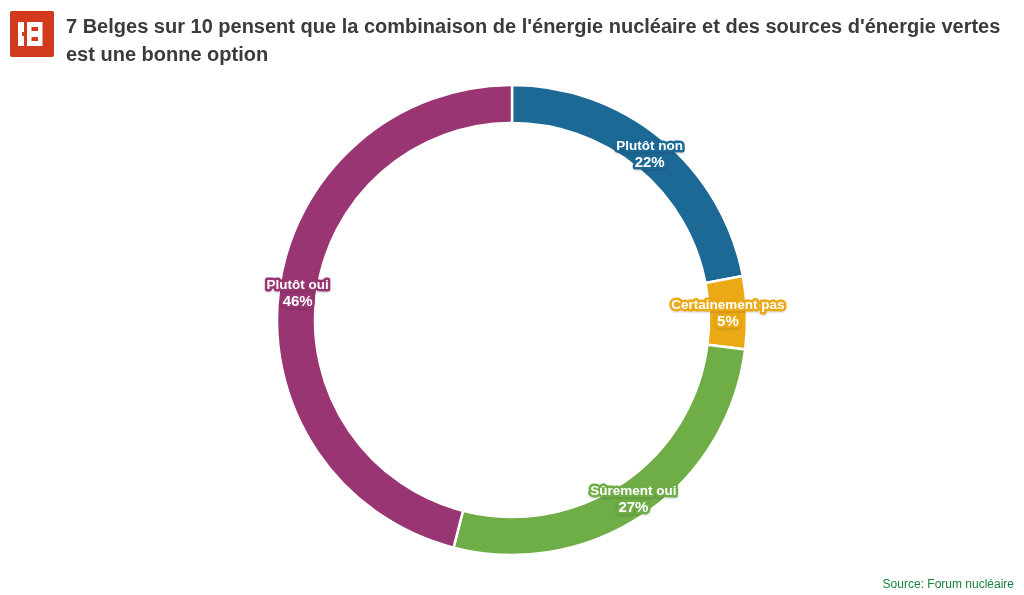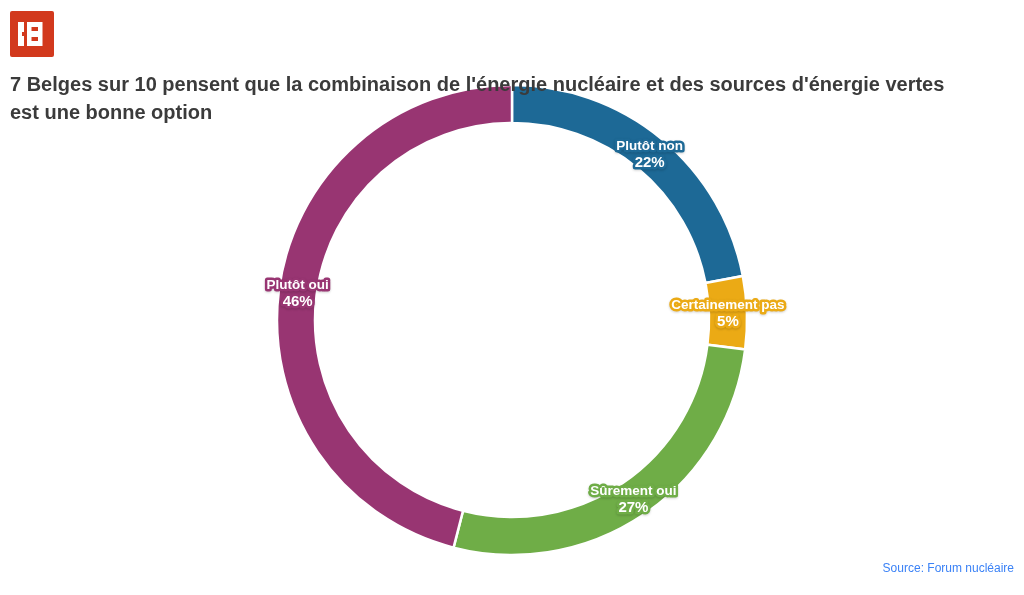--- a/index.html
+++ b/index.html
@@ -3,39 +3,39 @@
 <meta charset="utf-8">
 <style>
   html,body{margin:0;padding:0;}
   body{
     width:1024px;height:595px;overflow:hidden;background:#ffffff;
     font-family:"Liberation Sans",sans-serif;
   }
   .page{position:relative;width:1024px;height:595px;background:#ffffff;}
   .header{
     position:absolute;left:10px;top:11px;
-    display:flex;align-items:flex-start;gap:12px;z-index:2;flex-direction:column;
+    display:flex;align-items:flex-start;gap:12px;z-index:2;
   }
   .logo{width:44px;height:46px;flex:0 0 auto;}
   .title{
     margin:1px 0 0;width:950px;
     font-size:20px;line-height:1.4;font-weight:700;color:#3b3b3b;
     letter-spacing:0;
   }
   .chart{position:absolute;left:0;top:0;width:1024px;height:595px;z-index:1;}
   .slice-label{
     font-family:"Liberation Sans",sans-serif;
     font-weight:700;font-size:13.5px;fill:#ffffff;text-anchor:middle;
     stroke-width:5px;stroke-linejoin:round;paint-order:stroke fill;
     filter:drop-shadow(0 1px 1px rgba(0,0,0,0.18));
   }
   .slice-label .slice-value{font-size:15px;}
   .source{
-    position:absolute;right:10px;bottom:20px;
-    font-size:12px;color:#3b82f6;z-index:2;
+    position:absolute;right:10px;bottom:4px;
+    font-size:12px;color:#15803d;z-index:2;
   }
 </style>
 </head>
 <body>
 
 <div class="page">
 
   <header class="header">
     <div class="logo">
       <svg width="44" height="46" viewBox="0 0 44 46" aria-hidden="true">

